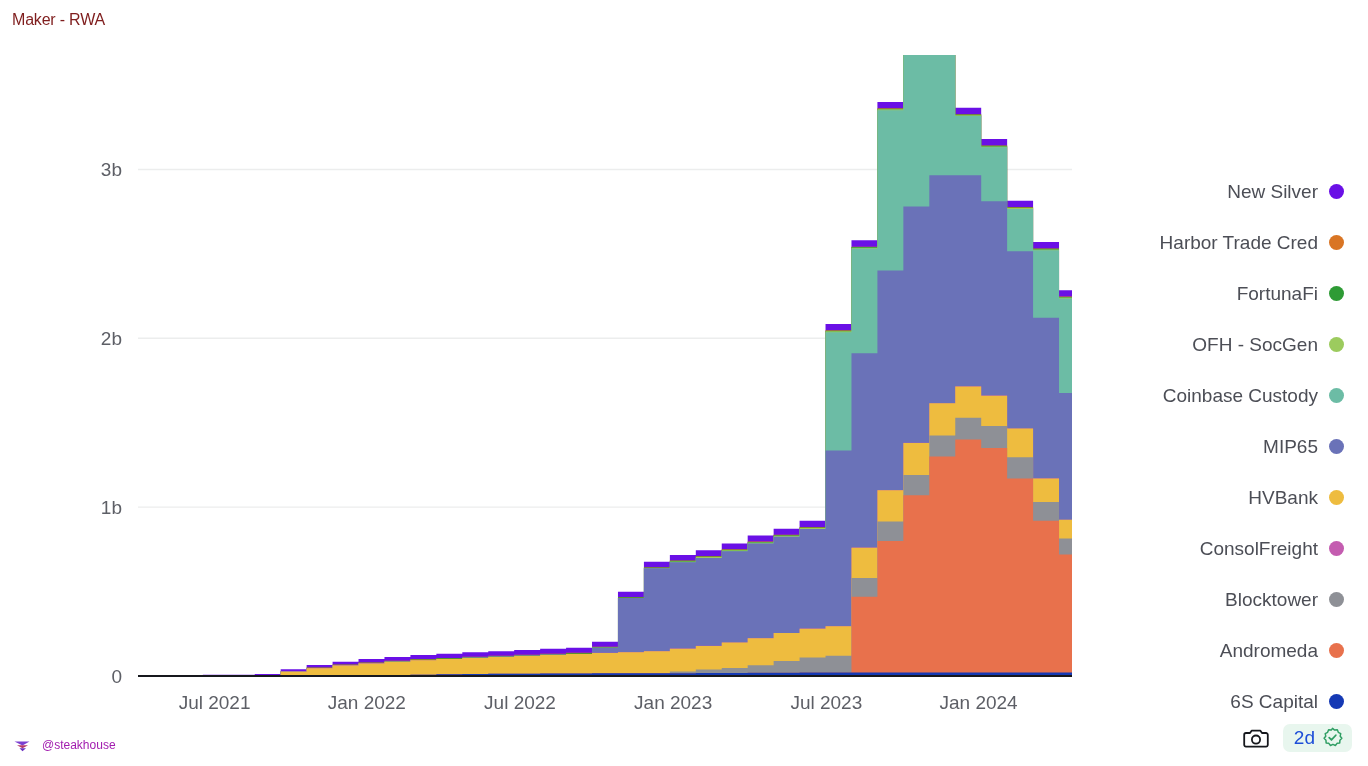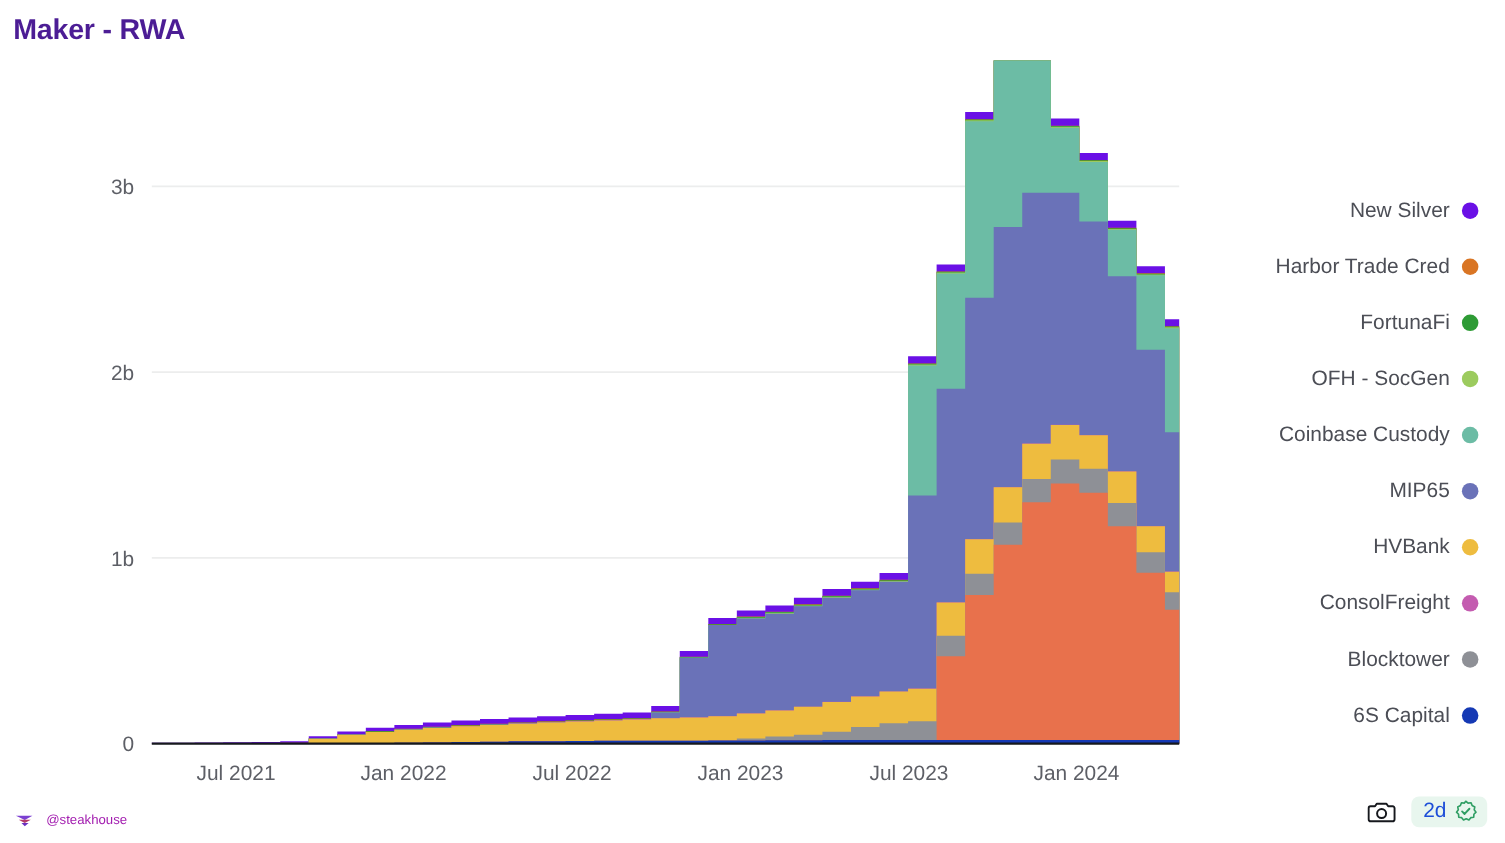--- a/index.html
+++ b/index.html
@@ -6,21 +6,21 @@
   body{
     width:1368px;height:766px;
     background:#ffffff;
     font-family:"Liberation Sans","DejaVu Sans",sans-serif;
     overflow:hidden;
     position:relative;
     -webkit-font-smoothing:antialiased;
   }
   #page-title{
     position:absolute;left:12px;top:11px;
-    font-size:26px;font-weight:bold;color:#4c1d95;
+    font-size:16px;font-weight:normal;color:#7f1d1d;
     letter-spacing:-0.2px;
   }
   #chart-wrap{
     position:absolute;left:0;top:55px;width:1368px;height:655px;
   }
   #plot-svg{display:block;}
   .axis-label{
     fill:#5d5f66;font-size:19px;
     font-family:"Liberation Sans","DejaVu Sans",sans-serif;
   }
@@ -143,20 +143,24 @@
     </div>
     <div class="legend-item">
       <span class="legend-label">ConsolFreight</span>
       <span class="legend-dot" style="background: rgb(196, 92, 176);"></span>
     </div>
     <div class="legend-item">
       <span class="legend-label">Blocktower</span>
       <span class="legend-dot" style="background: rgb(142, 144, 150);"></span>
     </div>
     <div class="legend-item">
+      <span class="legend-label">Andromeda</span>
+      <span class="legend-dot" style="background: rgb(232, 113, 76);"></span>
+    </div>
+    <div class="legend-item">
       <span class="legend-label">6S Capital</span>
       <span class="legend-dot" style="background: rgb(21, 57, 180);"></span>
     </div>
   </div>
 
 <div id="footer-left">
   <span style="display:flex;">
     <svg width="20" height="20" viewBox="0 0 20 20">
       <path d="M2.5 6.5 L17.5 6.5 L10.5 10.5 Z" fill="#7b3fd1"></path>
       <path d="M5 10.2 L16 10.2 L10.5 13.2 Z" fill="#b33a6a"></path>

